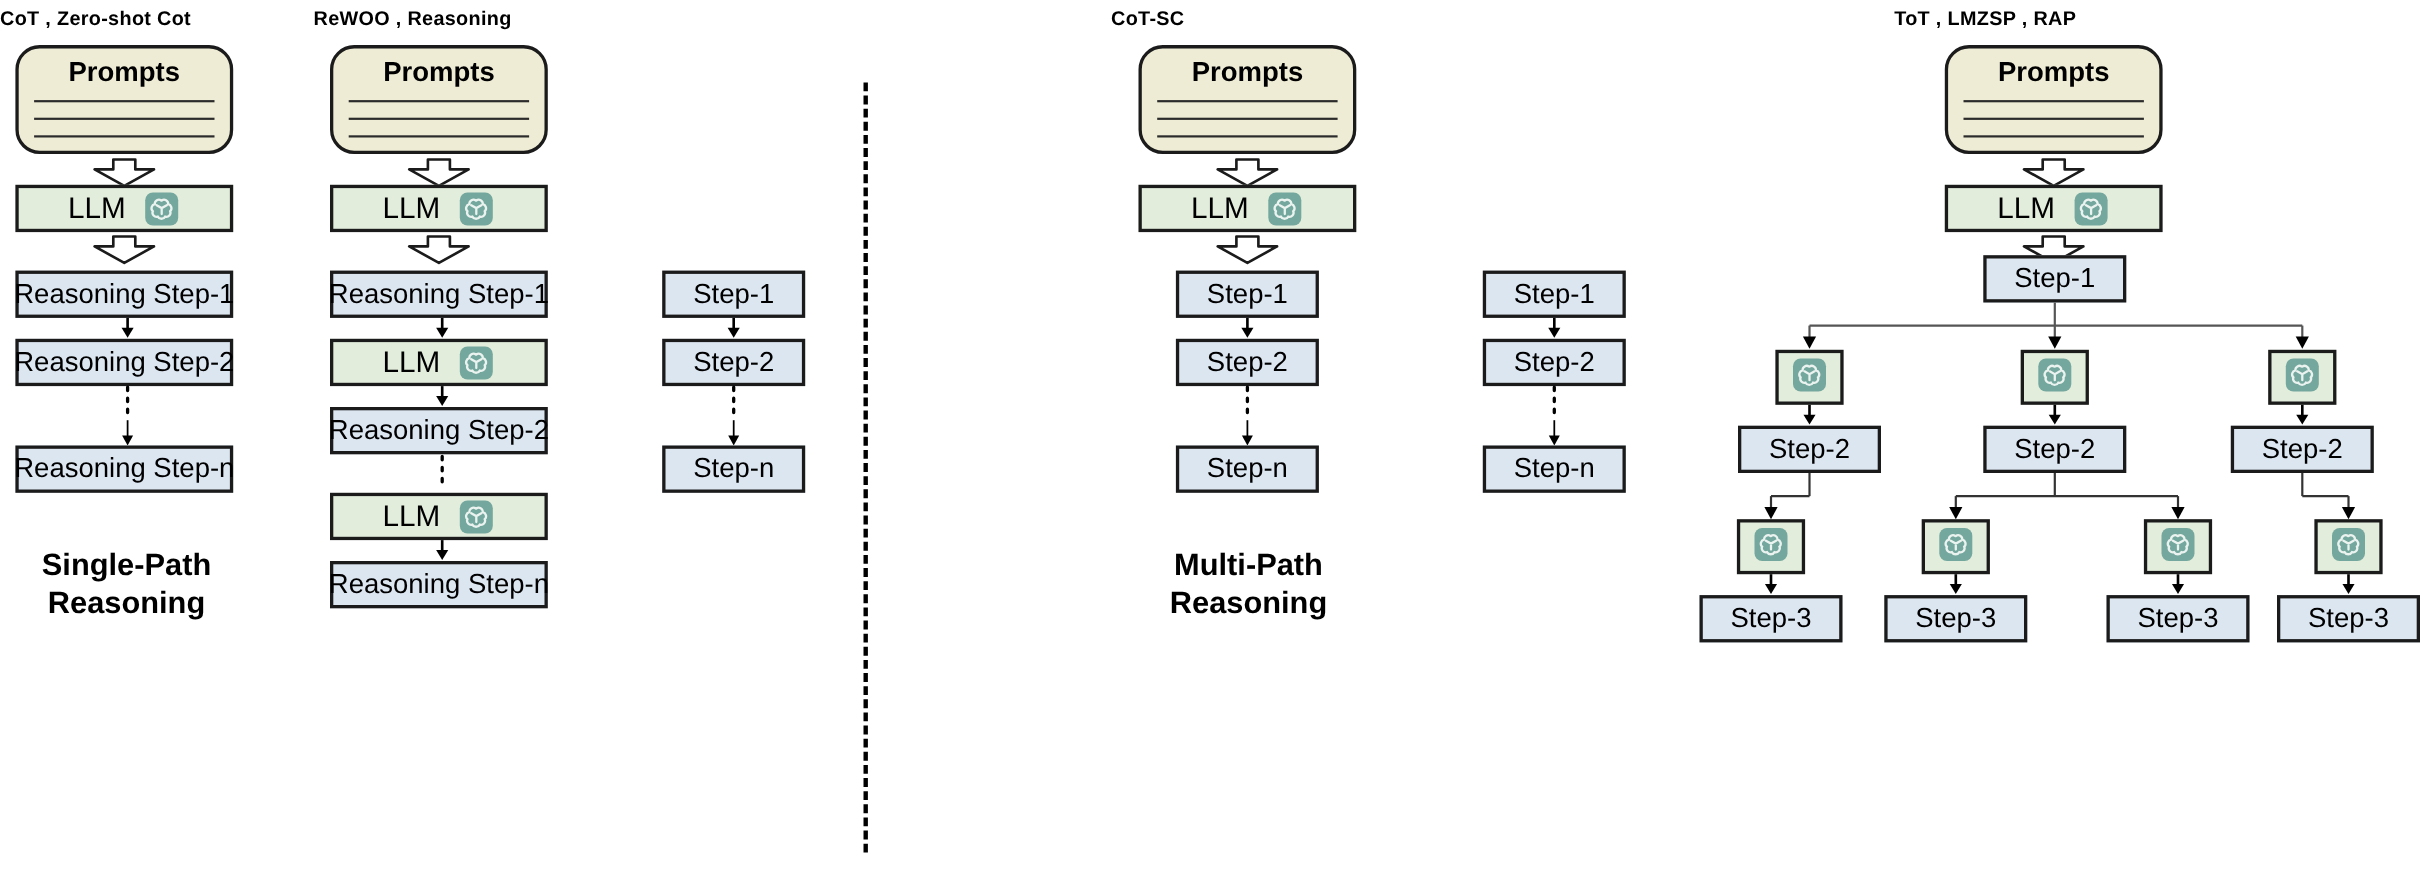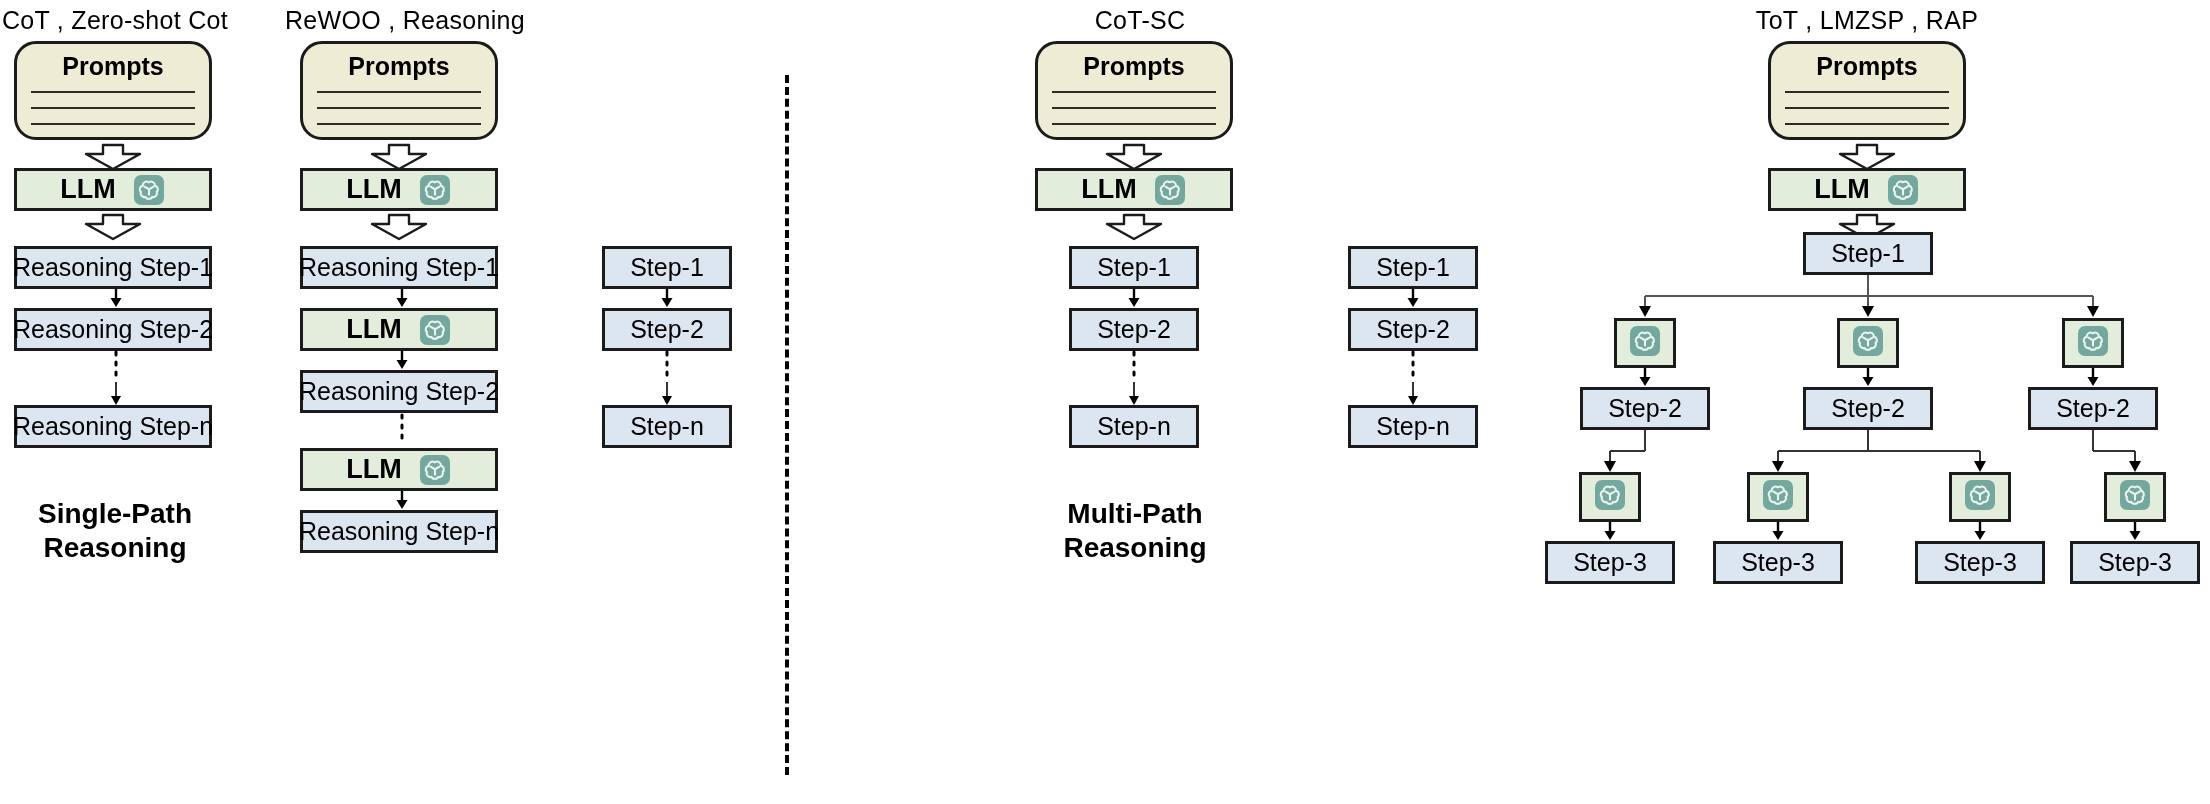--- a/index.html
+++ b/index.html
@@ -3,41 +3,41 @@
 <meta charset="utf-8">
 <style>
   html,body{margin:0;padding:0;background:#fff;}
   body{width:2210px;height:804px;position:relative;overflow:hidden;
        font-family:"Liberation Sans", sans-serif;color:#000;}
 
   .abs{position:absolute;box-sizing:border-box;}
 
   
   .col-title{
-    position:absolute;text-align:center;font-weight:normal;font-size:25px;
+    position:absolute;text-align:left;font-weight:bold;font-size:18px;
     letter-spacing:.3px;white-space:nowrap;line-height:1;
   }
 
   
   .prompts{
     position:absolute;background:#EEECD5;border:3px solid #1b1b1b;
     border-radius:22px;box-sizing:border-box;
   }
   .prompts .p-title{
     text-align:center;font-weight:bold;font-size:25px;margin-top:9px;line-height:1.05;
   }
   .p-lines{margin:12px 14px 0 14px;}
   .p-lines i{display:block;border-top:2px solid #2b2b2b;margin-bottom:14px;}
 
   
   .llm{
     position:absolute;background:#E2EDDC;border:3px solid #1b1b1b;
     box-sizing:border-box;display:flex;align-items:center;justify-content:center;
   }
-  .llm .txt{font-weight:bold;font-size:27px;line-height:1;text-align:right;}
+  .llm .txt{font-weight:normal;font-size:27px;line-height:1;text-align:right;}
   .oai{display:inline-block;margin-left:16px;}
   .oai svg{display:block;}
 
   
   .llm-node{
     position:absolute;background:#E2EDDC;border:3px solid #1b1b1b;
     box-sizing:border-box;display:flex;align-items:center;justify-content:center;
   }
 
   
@@ -214,21 +214,21 @@
   <svg width="20" height="19">
       <line x1="10" y1="0" x2="10" y2="11" stroke="#000" stroke-width="2.4"></line>
       <path d="M10 18 L4.5 9 H15.5 Z" fill="#000"></path>
     </svg>
 </div>
 
 <div class="step" style="left:300px;top:510px;width:198px;height:43px;">Reasoning Step-n</div>
 
 <div class="divider" style="left:785px;top:75px;height:700px;"></div>
 
-<div class="col-title" style="left:1040px;top:8px;width:200px;">CoT-SC</div>
+<div class="col-title" style="left:1010px;top:8px;width:200px;">CoT-SC</div>
 
 <div class="prompts" style="left:1035px;top:41px;width:198px;height:99px;">
   <div class="p-title">Prompts</div>
   <div class="p-lines">
       <i></i>
       <i></i>
       <i></i>
     </div>
 </div>
 

